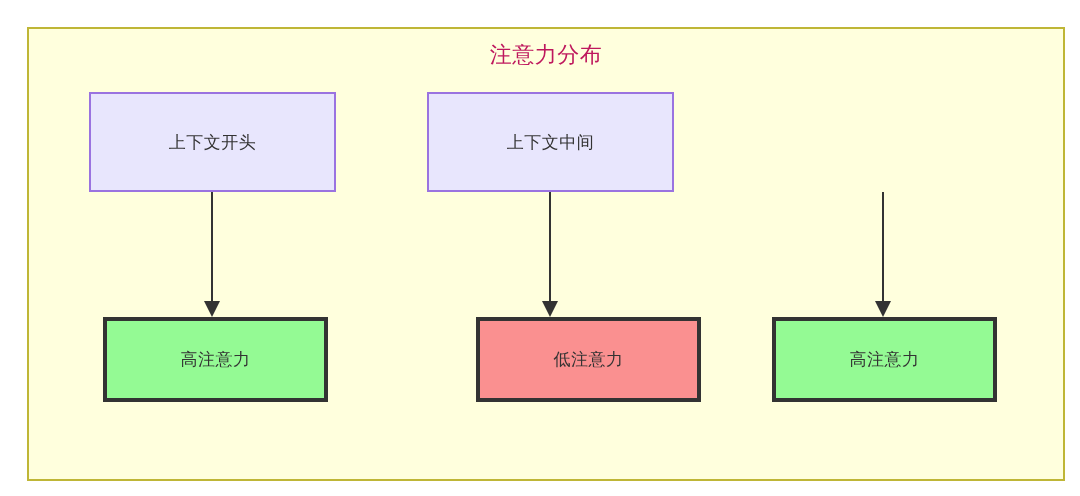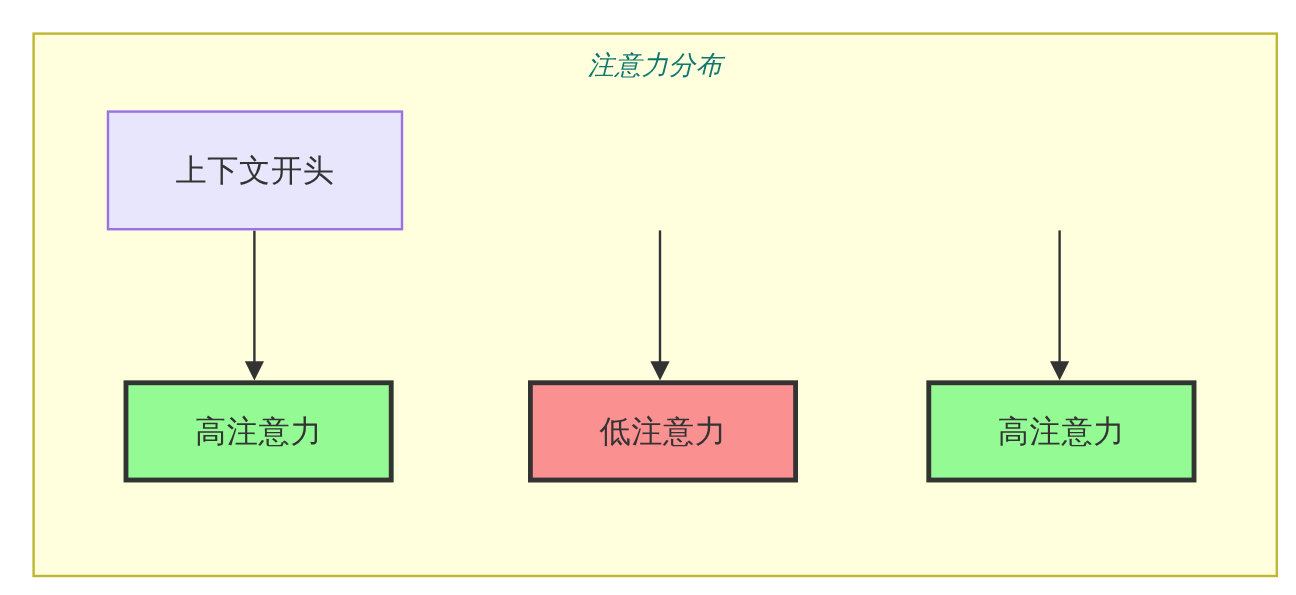--- a/index.html
+++ b/index.html
@@ -33,53 +33,52 @@
     box-sizing: border-box;
   }
 
   .subgraph-title {
     position: absolute;
     left: 0;
     top: 12px;
     width: 100%;
     text-align: center;
     font-size: 22px;
-    color: #0f766e;
+    color: #be185d;
     line-height: 28px;
     letter-spacing: 0.5px;
-    font-style: italic;
   }
 
   
   .node {
     position: absolute;
     box-sizing: border-box;
     display: flex;
     align-items: center;
     justify-content: center;
     color: #333333;
-    font-size: 26px;
+    font-size: 17px;
     letter-spacing: 0.5px;
   }
 
   .node-top {
     background: #e8e6fd;
     border: 2px solid #9a73e0;
     width: 247px;
     height: 100px;
   }
 
   .node-bottom {
     border: 4px solid #333333;
     width: 225px;
     height: 85px;
   }
 
   .fill-green { background: #94fa94; }
-  .fill-red   { background: #fa9090; }
+  .fill-red   { background: #fa9090; margin-left: 36px; }
 
   
   #edges {
     position: absolute;
     left: 0;
     top: 0;
     width: 1080px;
     height: 496px;
     pointer-events: none;
   }
@@ -114,20 +113,23 @@
     <g>
       <line class="edge-line" x1="883" y1="192" x2="883" y2="305"></line>
       <polygon class="edge-head" points="883,317 875,301 891,301"></polygon>
     </g>
   </svg>
 
   <div class="node node-top" style="left:89px; top:92px;">
     <span>上下文开头</span>
   </div>
 
+  <div class="node node-top" style="left:427px; top:92px;">
+    <span>上下文中间</span>
+  </div>
 
 
   <div class="node node-bottom fill-green" style="left:103px; top:317px;">
     <span>高注意力</span>
   </div>
 
   <div class="node node-bottom fill-red" style="left:440px; top:317px;">
     <span>低注意力</span>
   </div>
 

